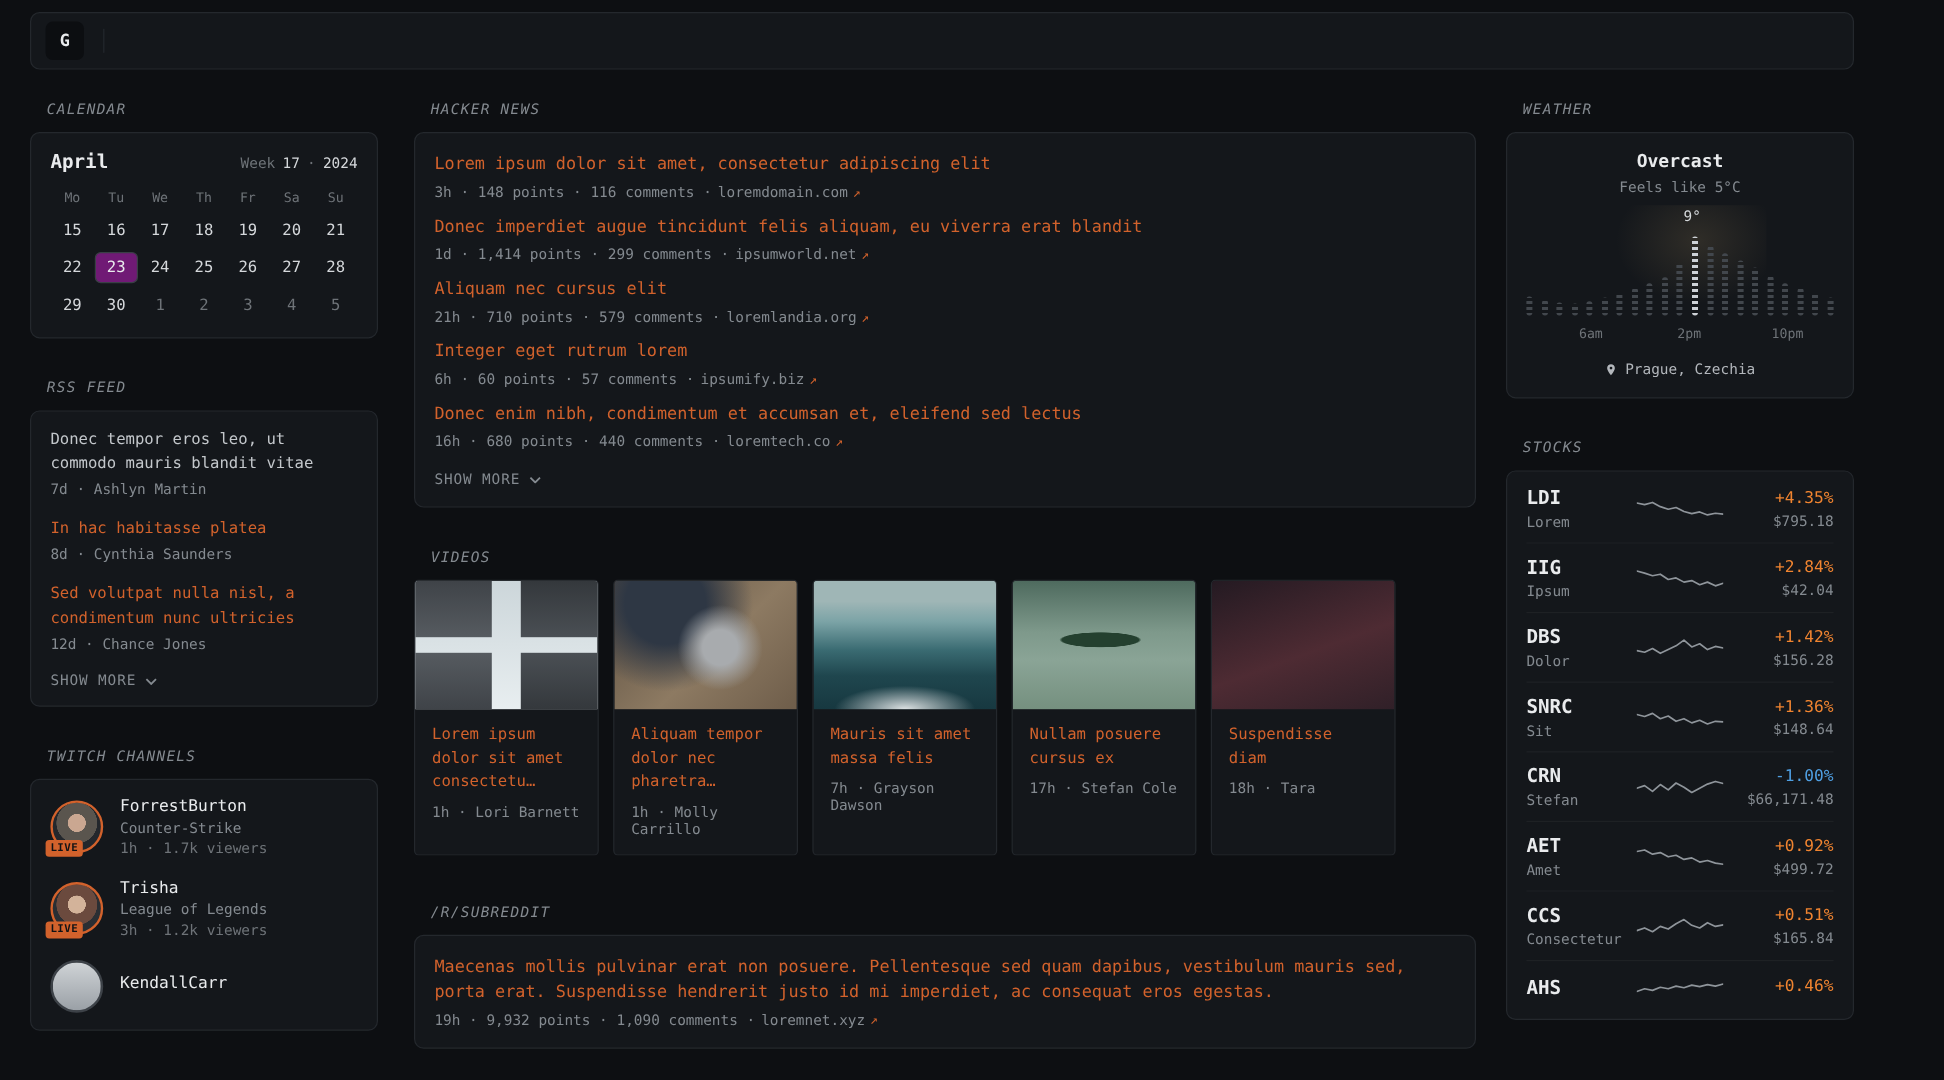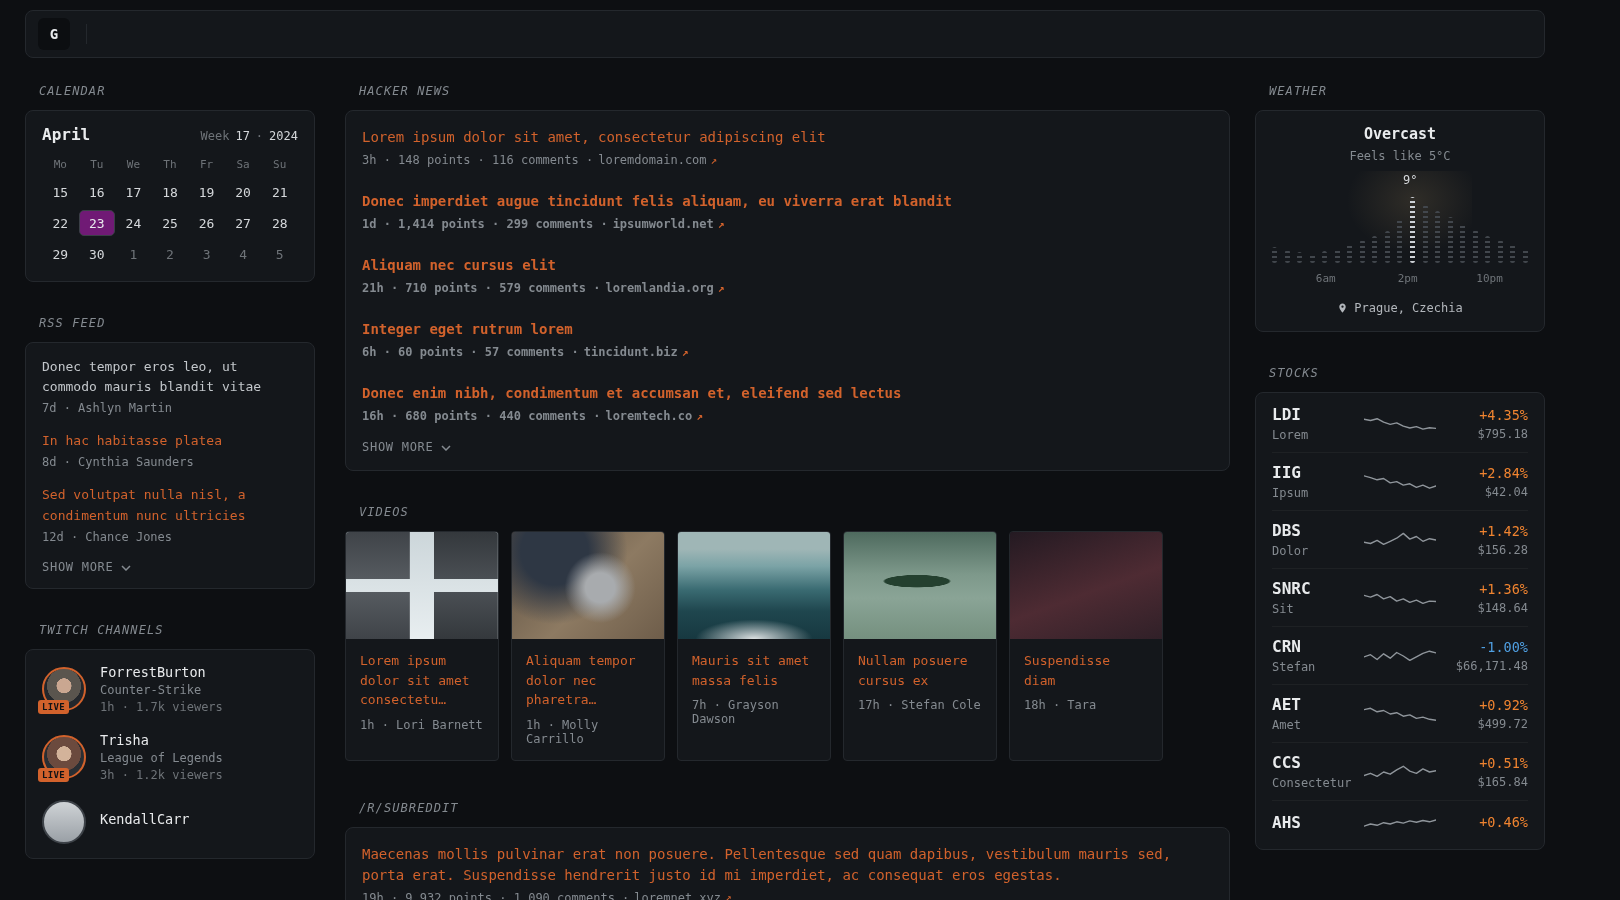--- a/index.html
+++ b/index.html
@@ -80,21 +80,21 @@
   .live-badge{position:absolute;left:-6px;bottom:-5px;background:var(--accent);color:#101215;
     font-size:9px;font-weight:bold;letter-spacing:.04em;padding:2px 4px;border-radius:3px;}
   .live-badge:empty{display:none;}
   .ch-info{display:flex;flex-direction:column;gap:3px;min-width:0;}
   .ch-name{font-size:13.5px;color:var(--bright);}
   .ch-game{font-size:12px;color:var(--muted);}
   .ch-meta{font-size:12px;color:var(--dim);}
 
   
   .hn-card{padding:16px;}
-  .hn-item + .hn-item{margin-top:24px;font-weight:bold;}
+  .hn-item + .hn-item{margin-top:12px;}
   .hn-title{font-size:14px;line-height:1.5;color:var(--accent);}
   .meta-line{display:flex;align-items:center;gap:5px;font-size:12px;color:var(--muted);margin-top:5px;flex-wrap:wrap;}
   .domain-link{display:flex;align-items:center;gap:4px;color:var(--muted);}
   .ext{color:var(--accent);font-size:11px;}
   .hn-card .show-more{margin-top:17px;}
 
   
   .video-row{display:flex;gap:12px;overflow:hidden;}
   .video-card{flex:none;width:154px;background:var(--panel);border:1px solid var(--border);
     border-radius:4px;overflow:hidden;}
@@ -313,21 +313,21 @@
                 <span class="ext">↗</span>
               </a>
             </div>
           </article>
 
           <article class="hn-item">
             <a class="hn-title">Integer eget rutrum lorem</a>
             <div class="meta-line">
               <span>6h · 60 points · 57 comments ·</span>
               <a class="domain-link">
-                <span>tincidunt.biz</span>
+                <span>ipsumify.biz</span>
                 <span class="ext">↗</span>
               </a>
             </div>
           </article>
 
           <article class="hn-item">
             <a class="hn-title">Donec enim nibh, condimentum et accumsan et, eleifend sed lectus</a>
             <div class="meta-line">
               <span>16h · 680 points · 440 comments ·</span>
               <a class="domain-link">

